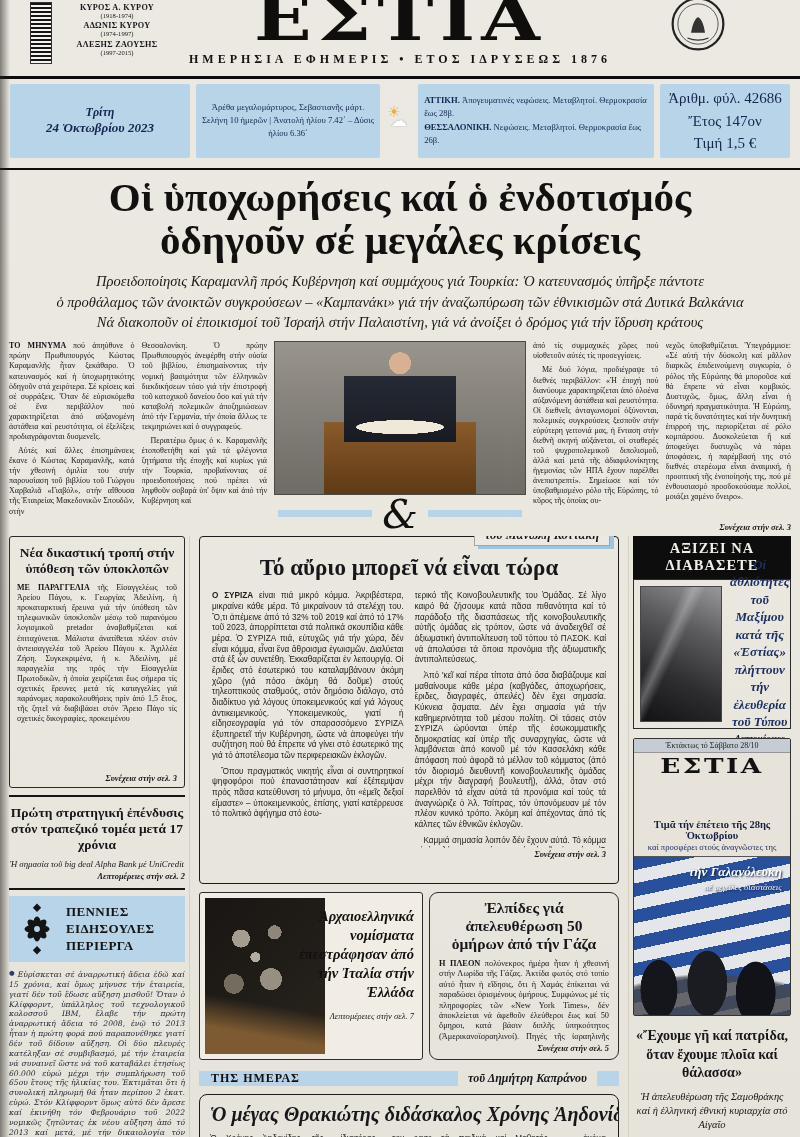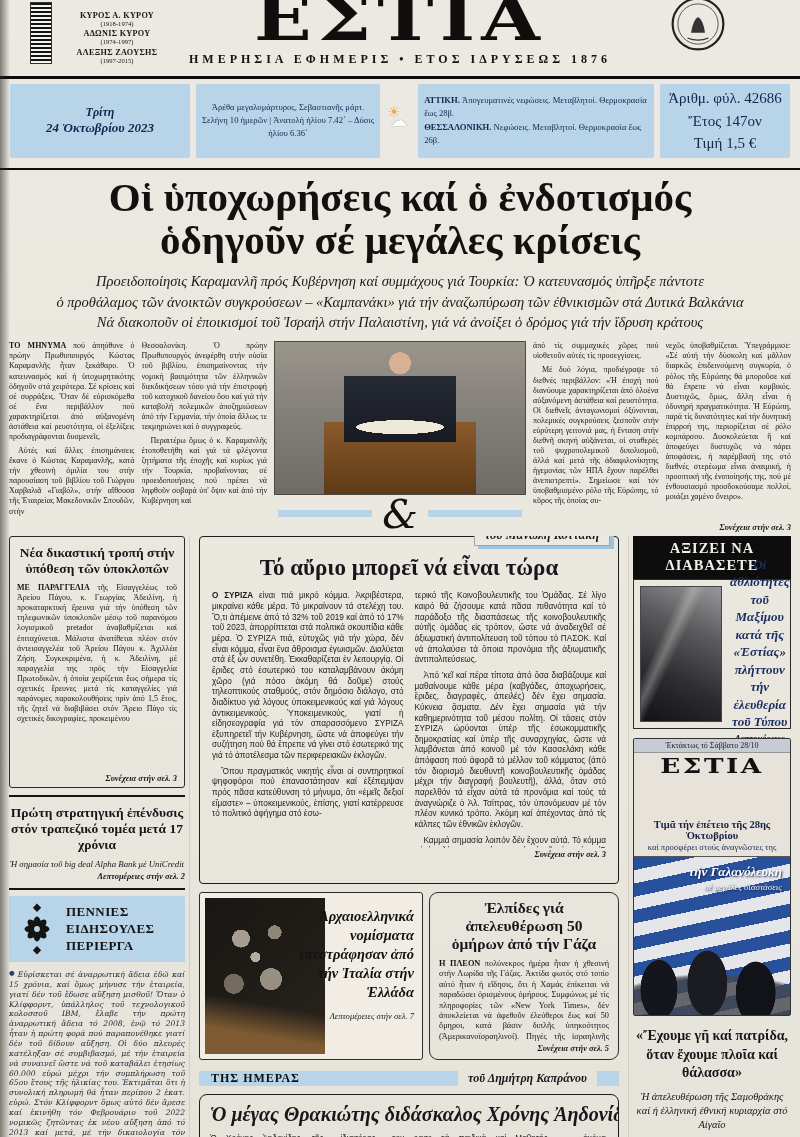--- a/index.html
+++ b/index.html
@@ -6,21 +6,21 @@
   .page{position:relative;width:800px;height:1137px;margin:0 auto;overflow:hidden;
         background:linear-gradient(180deg,#ece9e2 0%,#eae7df 55%,#e6e3da 100%);
         color:#17161a;font-family:"Liberation Serif","DejaVu Serif",serif;}
   .edge{position:absolute;left:0;top:0;width:10px;height:100%;
         background:linear-gradient(90deg,rgba(40,38,34,.55),rgba(40,38,34,0));pointer-events:none;z-index:9;}
 
   
   .masthead{position:relative;height:76px;}
   .barcode{position:absolute;left:30px;top:2px;width:20px;height:60px;border:1px solid #333;
            background:repeating-linear-gradient(180deg,#151515 0 2px,#f5f3ee 2px 4px);}
-  .founders{position:absolute;left:56px;top:11px;width:122px;text-align:center;line-height:1.1;}
+  .founders{position:absolute;left:56px;top:3px;width:122px;text-align:center;line-height:1.1;}
   .fn{font-weight:bold;font-size:8.2px;letter-spacing:.3px;}
   .fy{font-size:6.6px;margin-bottom:2px;}
   .brand{position:absolute;left:50%;top:-12px;transform:translateX(-50%) scaleX(1.22);
          font-family:"DejaVu Serif",serif;font-weight:bold;font-size:62px;letter-spacing:5px;color:#0f0e0c;line-height:1;}
   .brand-sub{position:absolute;left:0;right:0;top:52px;text-align:center;font-weight:bold;
              font-size:12px;letter-spacing:4px;color:#141311;}
   .seal{position:absolute;right:74px;top:-4px;}
   .rule-heavy{height:3px;background:#0c0c0c;margin:0 0 0 0;}
 
   

